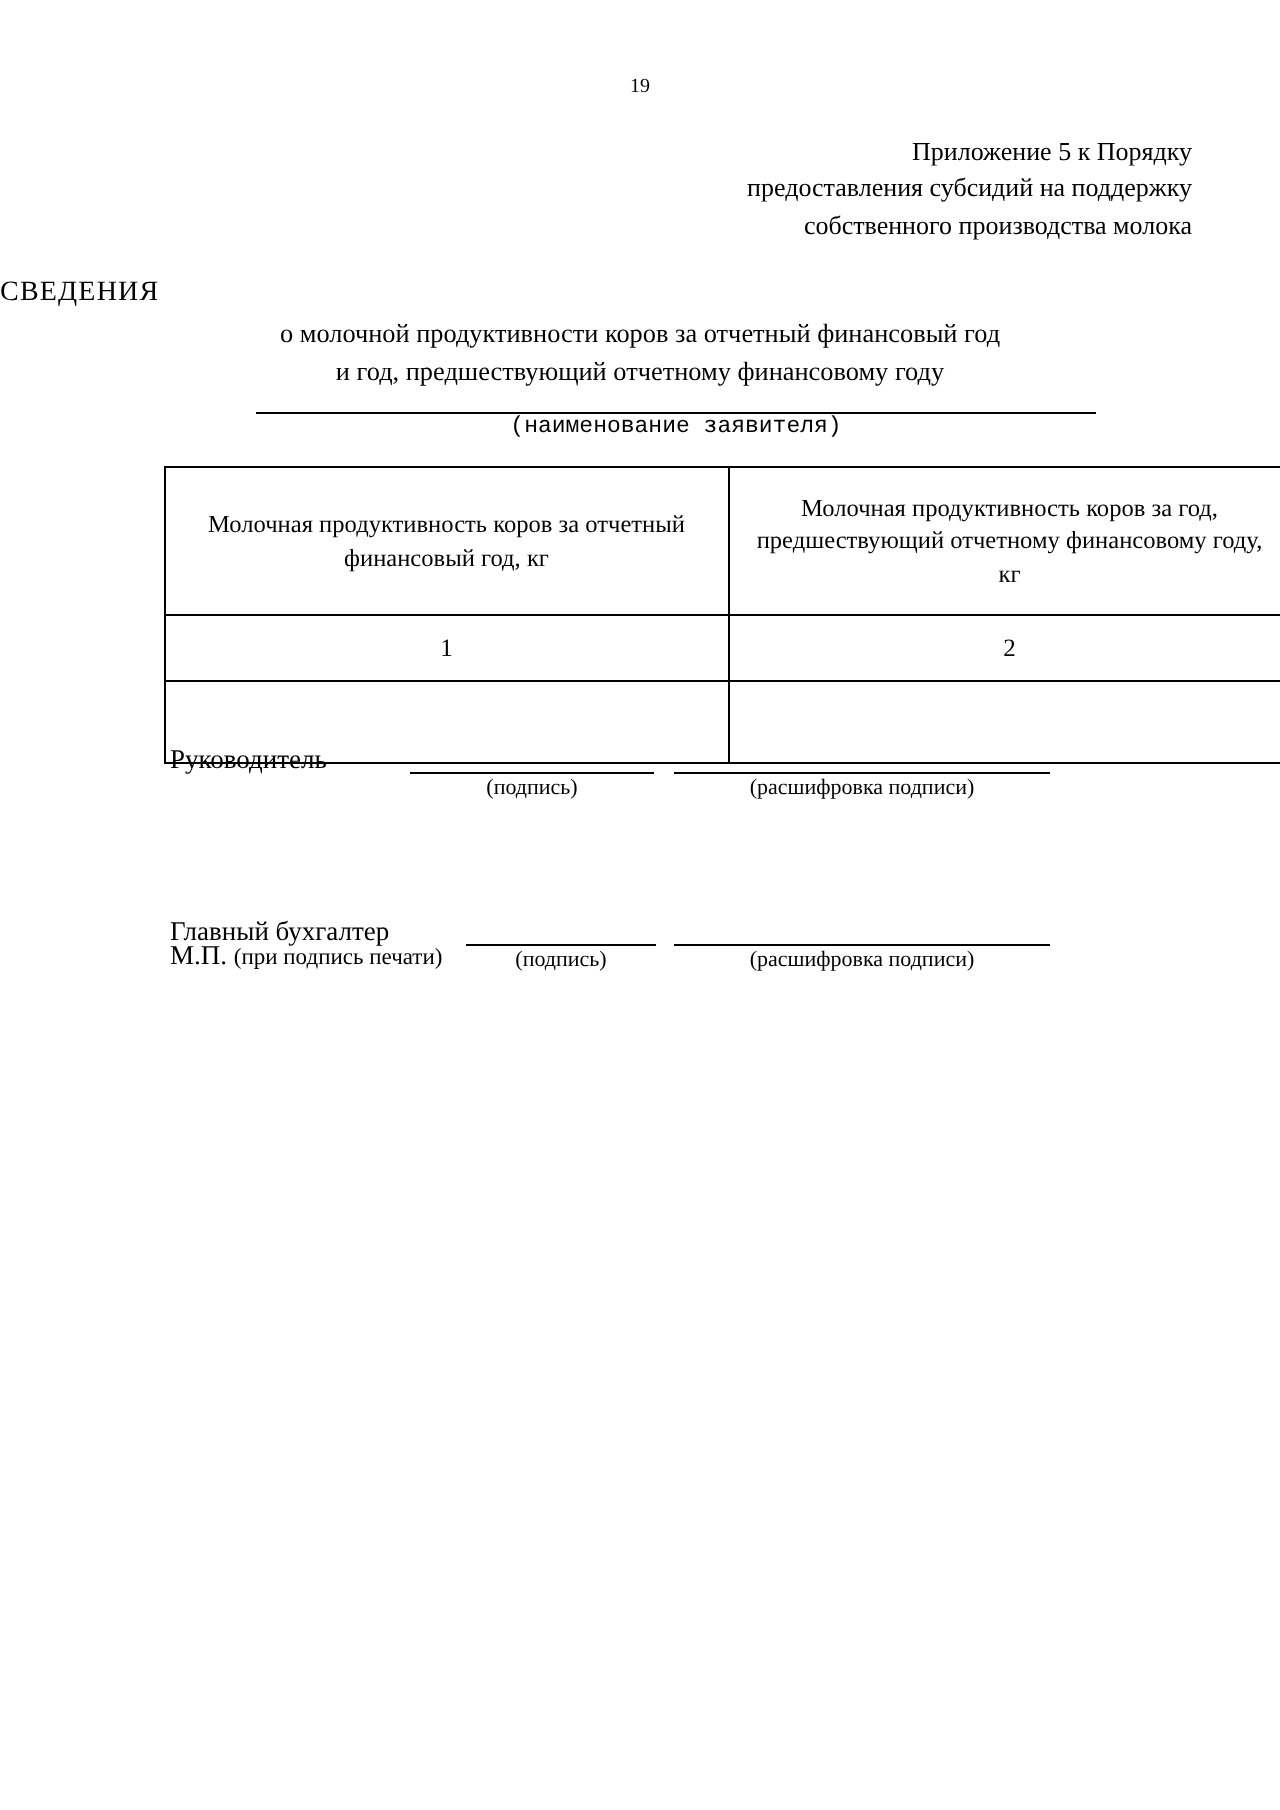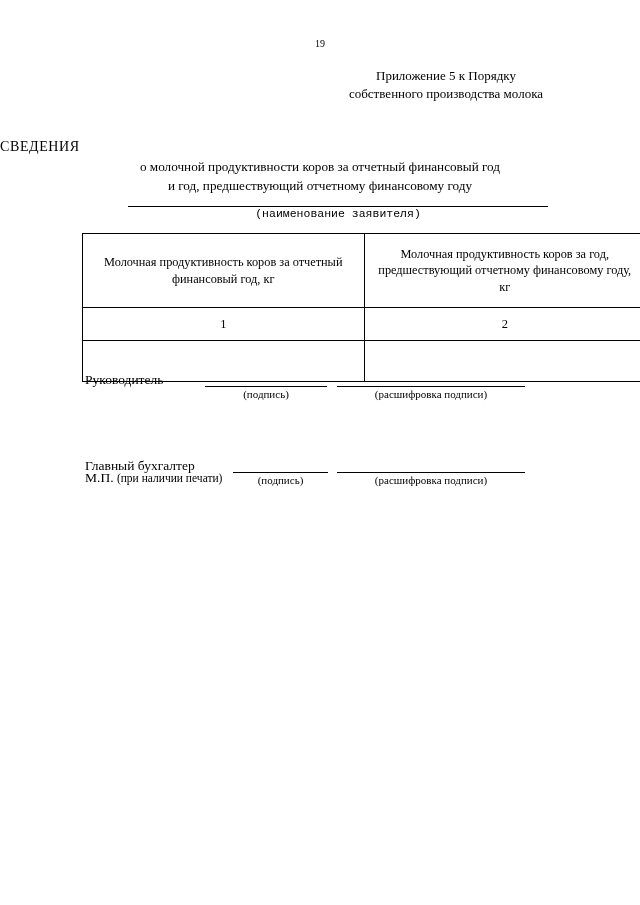--- a/index.html
+++ b/index.html
@@ -33,20 +33,21 @@
     position: absolute;
     top: 67px;
     right: 44px;
     width: 300px;
     text-align: center;
     font-size: 13px;
     line-height: 1.42;
   }
   .header-block div {
     white-space: nowrap;
+    text-align: right;
   }
   .title {
     position: absolute;
     top: 139px;
     left: 0;
     width: 629px;
     text-align: left;
     font-size: 14px;
     letter-spacing: 0.6px;
   }
@@ -148,20 +149,21 @@
 </style>
 </head>
 <body>
 
 <div class="page">
 
   <div class="page-number">19</div>
 
   <div class="header-block">
     <div>Приложение 5 к Порядку</div>
+    <div>предоставления субсидий на поддержку</div>
     <div>собственного производства молока</div>
   </div>
 
   <div class="title">СВЕДЕНИЯ</div>
 
   <div class="subtitle">
     <div>о молочной продуктивности коров за отчетный финансовый год</div>
     <div>и год, предшествующий отчетному финансовому году</div>
   </div>
 
@@ -196,16 +198,16 @@
   <div class="sig-row" id="sig2">
     <span class="sig-label">Главный бухгалтер</span>
     <span class="sig-line line-a"></span>
     <span class="sig-line line-b"></span>
     <span class="sig-caption cap-a">(подпись)</span>
     <span class="sig-caption cap-b">(расшифровка подписи)</span>
   </div>
 
   <div class="mp">
     <span>М.П.</span>
-    <span class="small">(при наличии печати)</span>
+    <span class="small">(при подпись печати)</span>
   </div>
 
 </div>
 
 </body></html>

